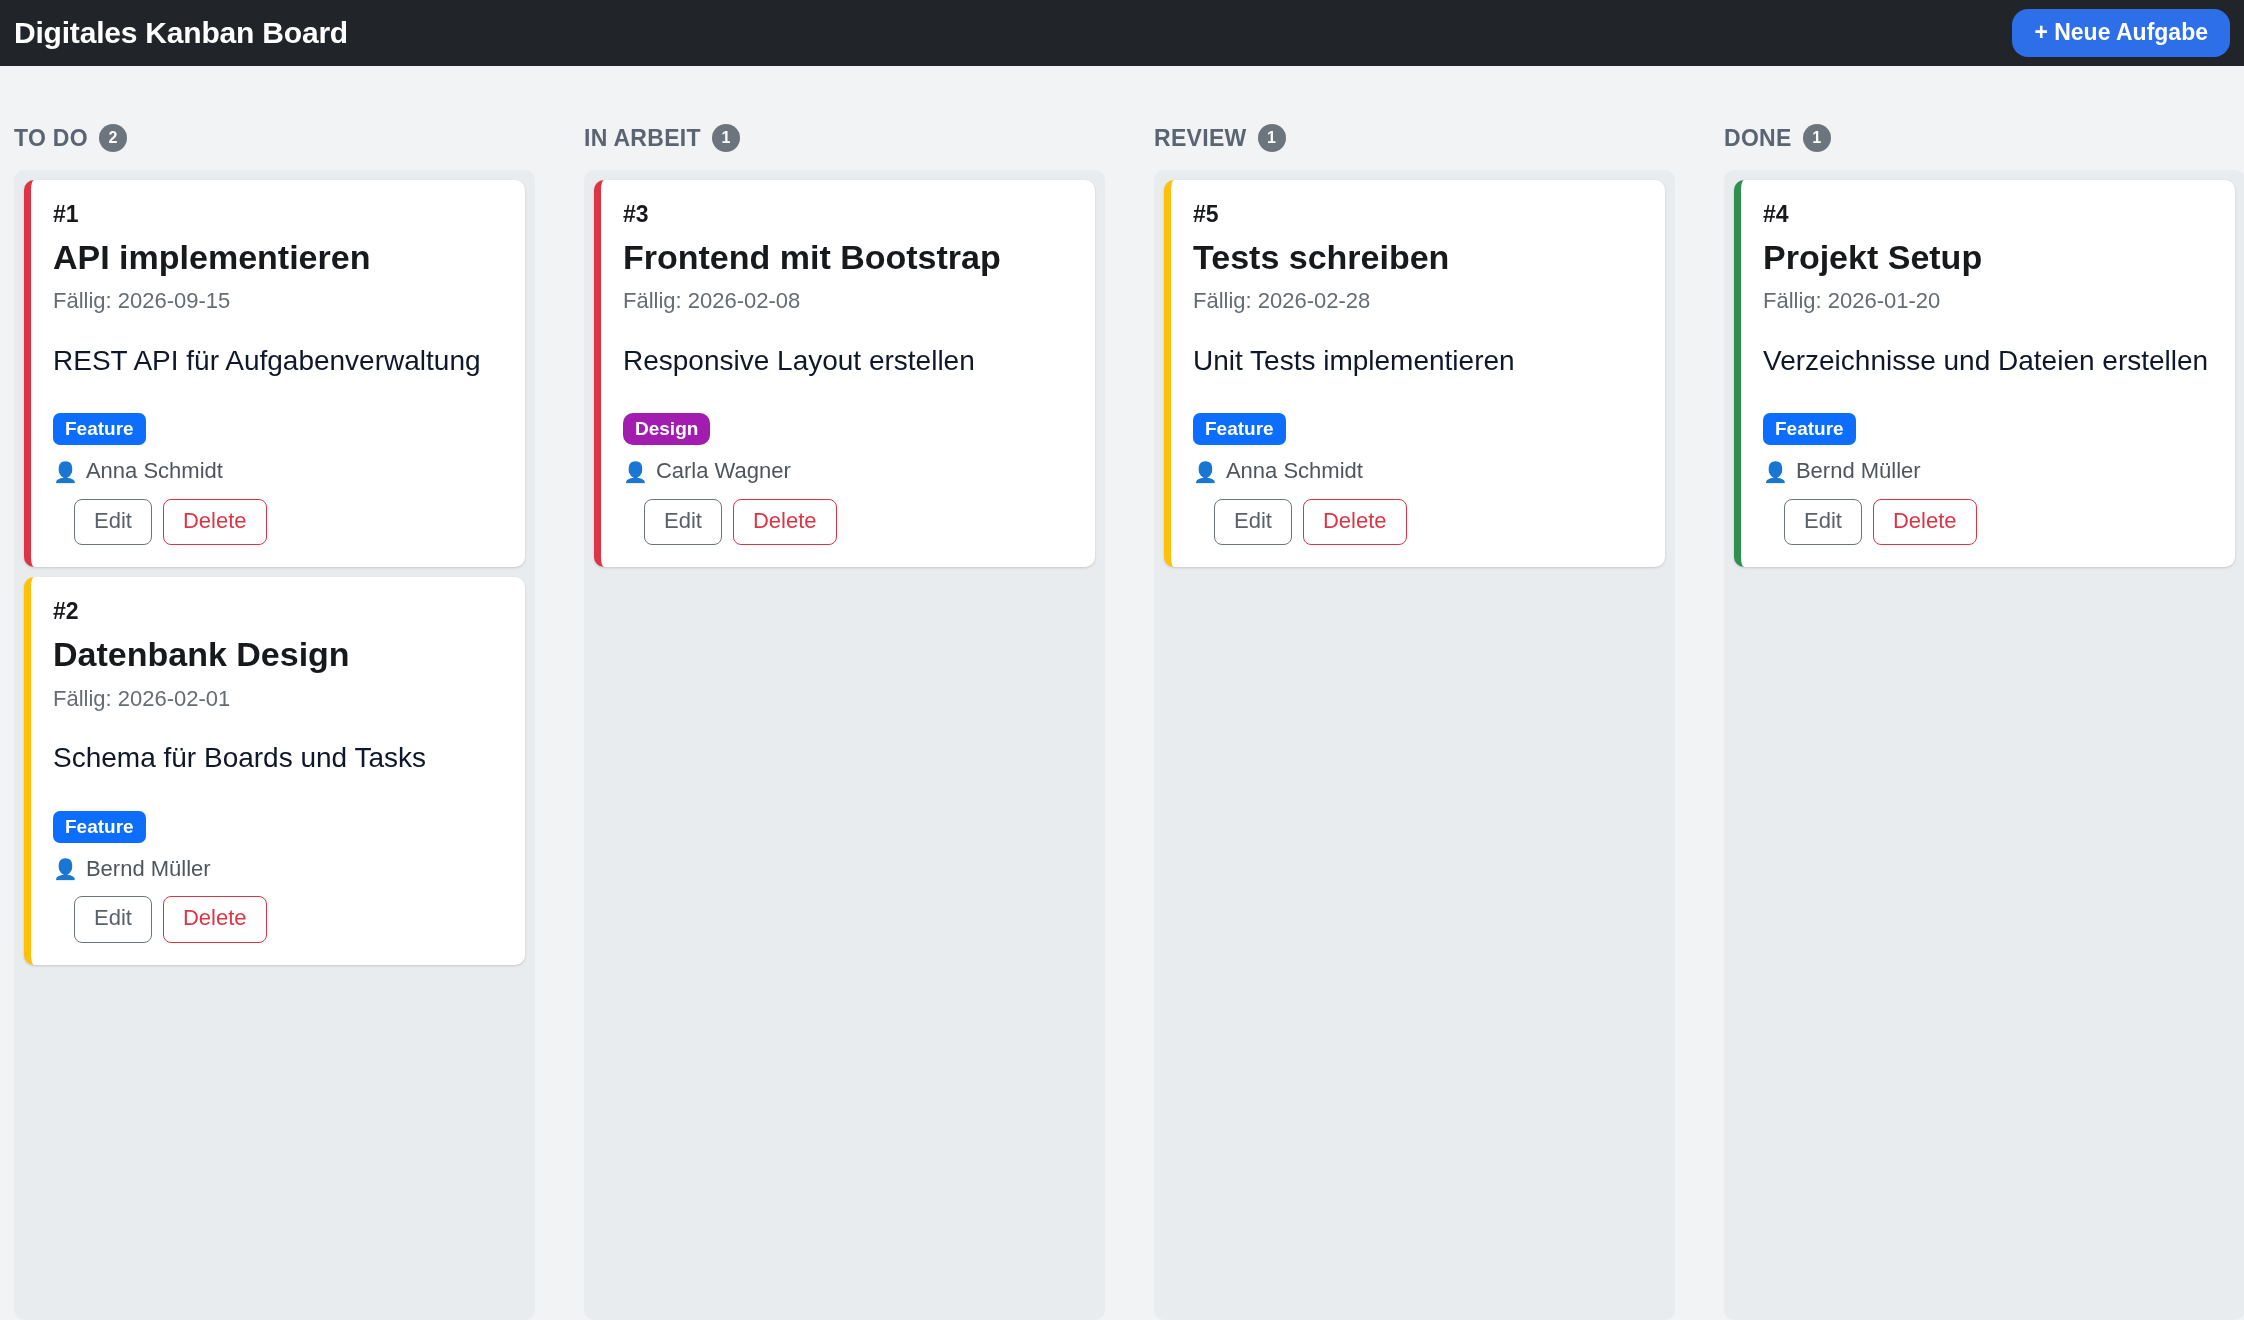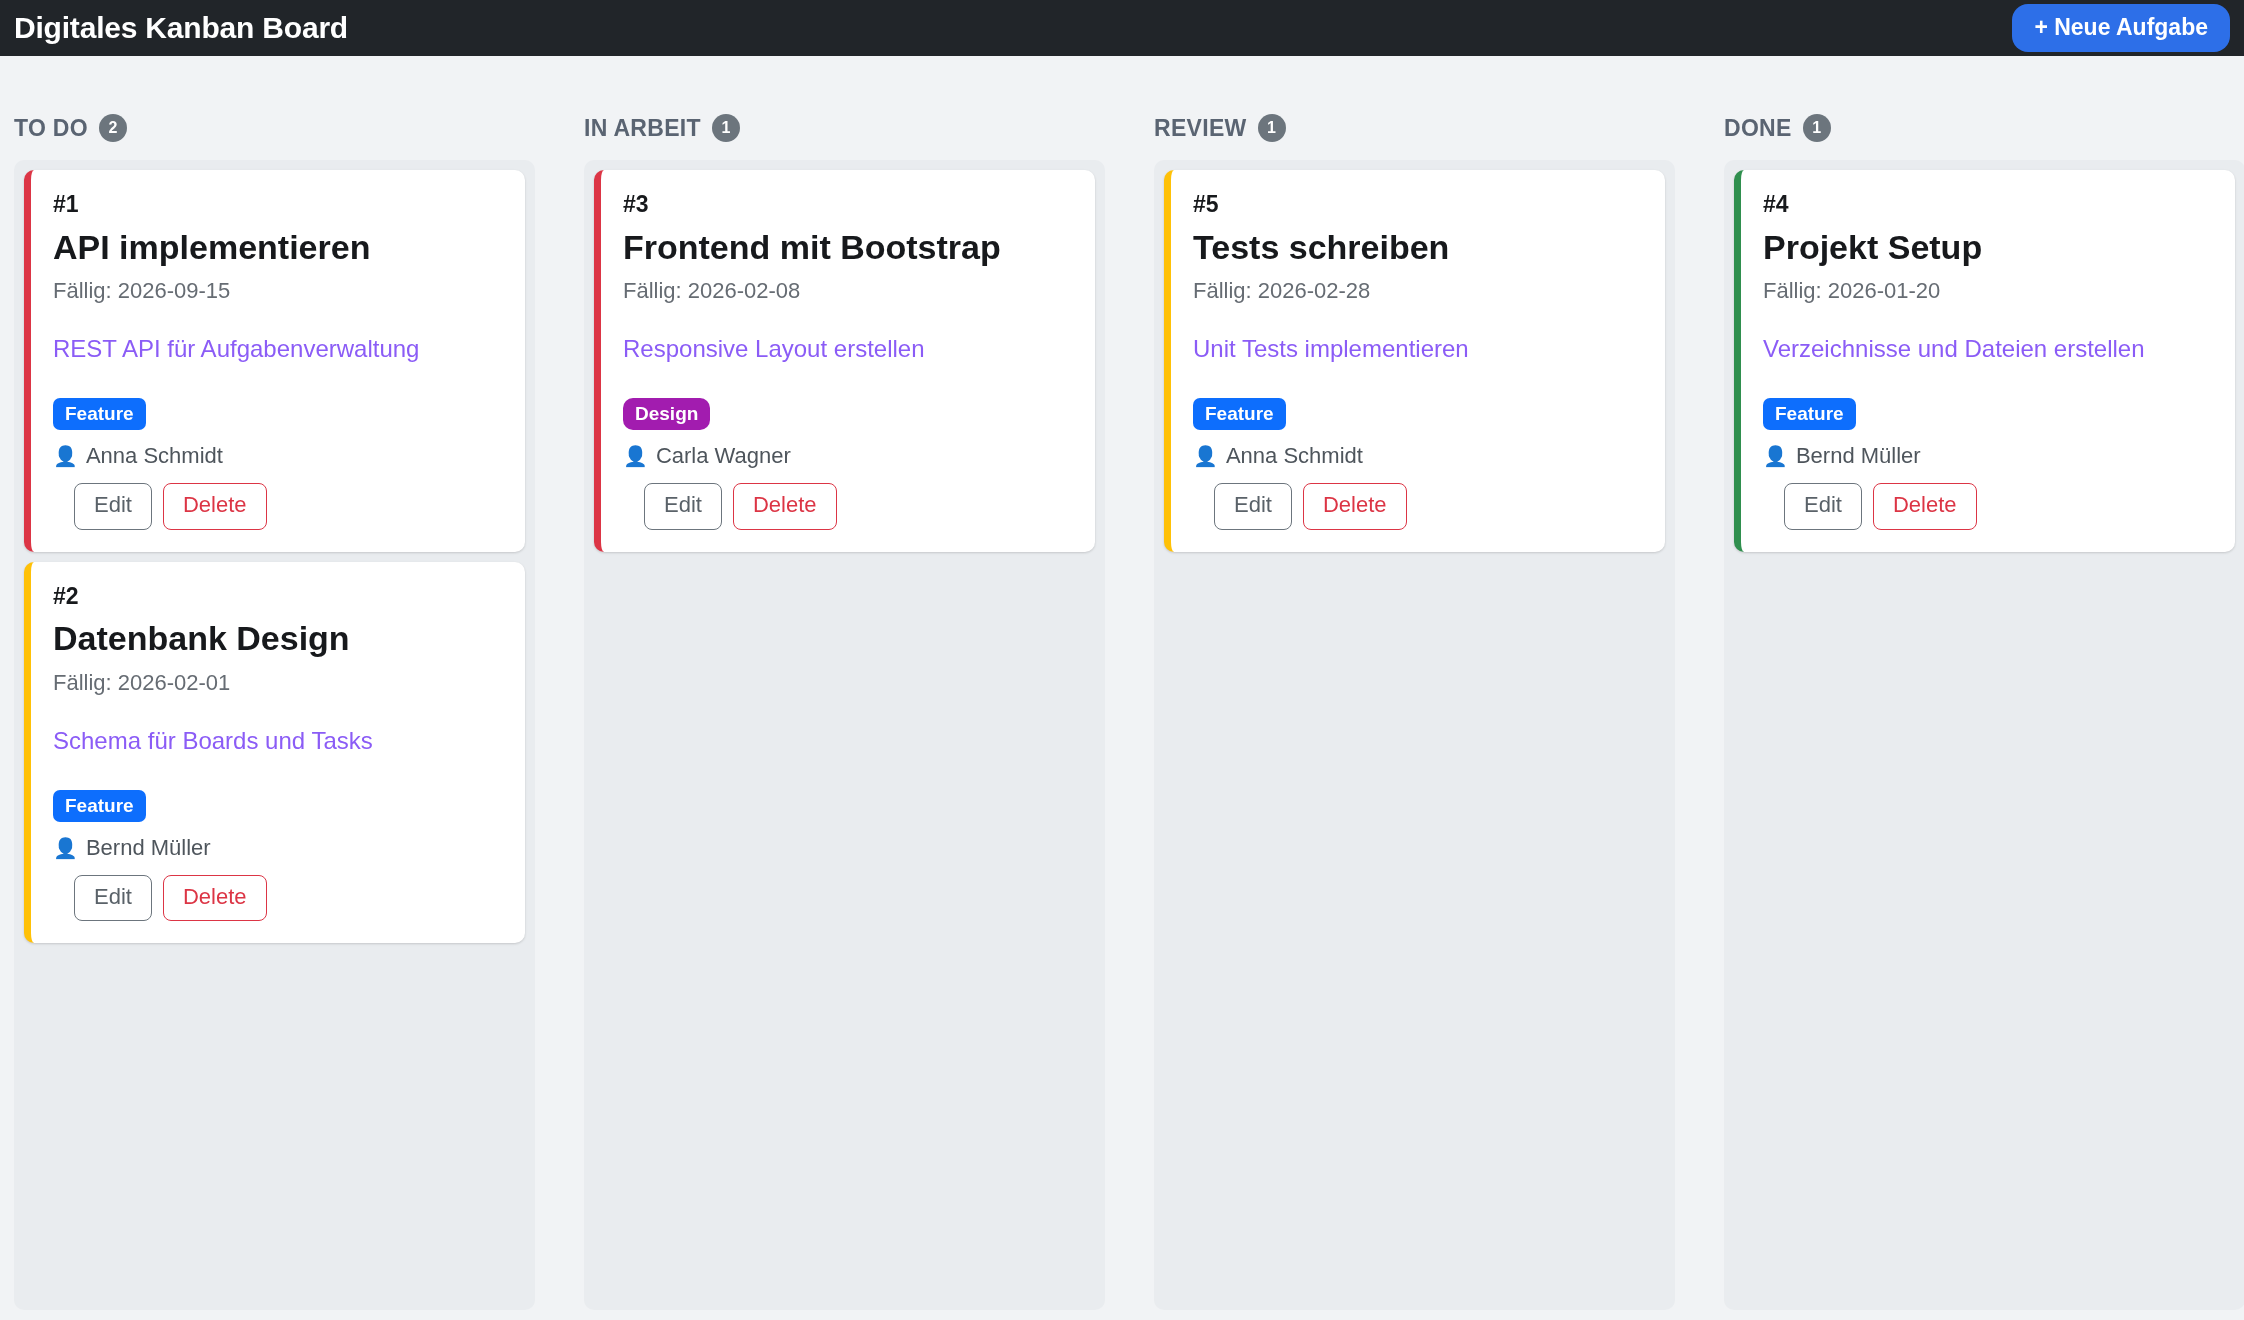--- a/index.html
+++ b/index.html
@@ -8,21 +8,21 @@
     margin: 0; padding: 0;
     width: 2244px; height: 1320px;
     overflow: hidden;
     background: #f1f3f5;
     font-family: "Liberation Sans", sans-serif;
     -webkit-font-smoothing: antialiased;
   }
 
   
   .navbar {
-    height: 56px;
+    height: 66px;
     background: #212529;
     display: flex;
     align-items: center;
     justify-content: space-between;
     padding: 0 14px 0 14px;
   }
   .navbar-title {
     color: #ffffff;
     font-size: 30px;
     font-weight: 700;
@@ -119,22 +119,22 @@
     line-height: 1.25;
     margin: 0 0 9px 0;
   }
   .card-due {
     font-size: 22px;
     color: #666c73;
     line-height: 1.3;
     margin: 0 0 26px 0;
   }
   .card-desc {
-    font-size: 24px;
-    color: #8b5cf6;
+    font-size: 28px;
+    color: #0f172a;
     line-height: 1.38;
     margin: 0 0 26px 0;
   }
   .tag {
     display: inline-block;
     border-radius: 7px;
     color: #ffffff;
     font-size: 19px;
     font-weight: 700;
     padding: 6px 12px 7px 12px;

